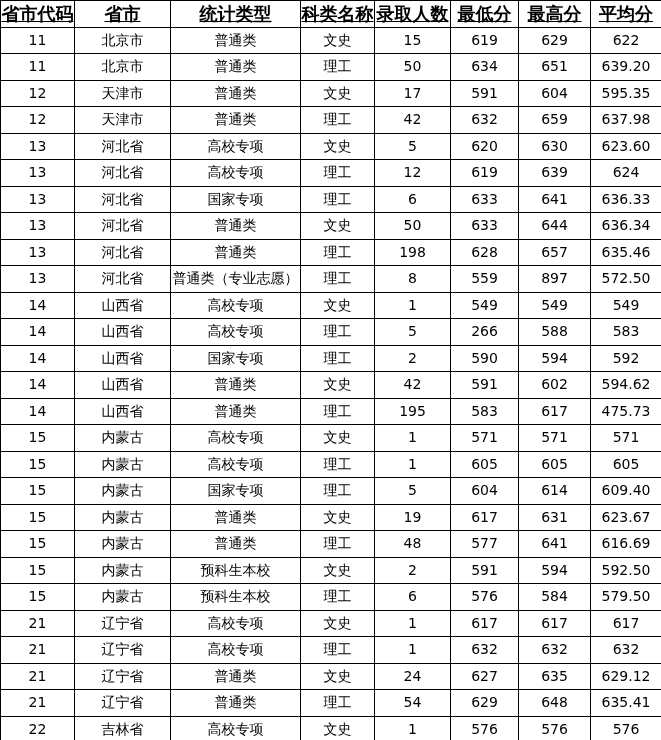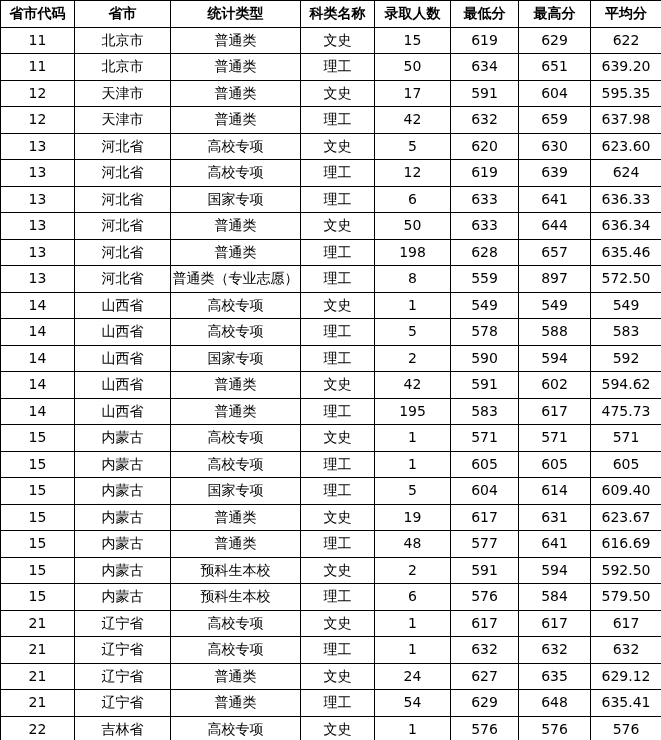--- a/index.html
+++ b/index.html
@@ -26,21 +26,22 @@
     font-size: 14px;
     color: #000000;
     padding: 0;
     height: 25.5px;
     line-height: 25.5px;
     white-space: nowrap;
     overflow: hidden;
   }
   table.score-table th {
     font-weight: bold;
-    font-size: 14px;
+    font-size: 18px;
+    text-decoration: underline;
   }
   table.score-table td {
     font-weight: normal;
   }
   
   col.c0 { width: 74px; }
   col.c1 { width: 96px; }
   col.c2 { width: 130px; }
   col.c3 { width: 74px; }
   col.c4 { width: 76px; }
@@ -188,21 +189,21 @@
         <td>549</td>
         <td>549</td>
         <td>549</td>
       </tr>
       <tr>
         <td>14</td>
         <td>山西省</td>
         <td>高校专项</td>
         <td>理工</td>
         <td>5</td>
-        <td>578</td>
+        <td>266</td>
         <td>588</td>
         <td>583</td>
       </tr>
       <tr>
         <td>14</td>
         <td>山西省</td>
         <td>国家专项</td>
         <td>理工</td>
         <td>2</td>
         <td>590</td>

